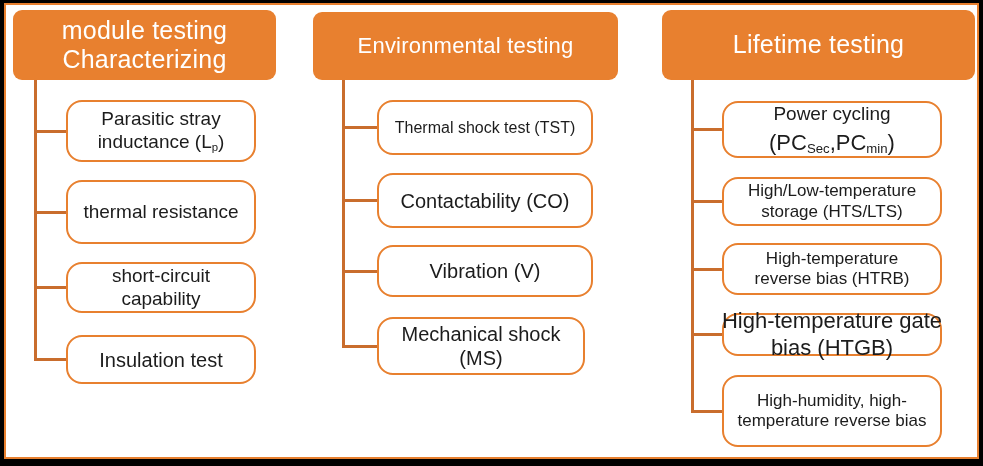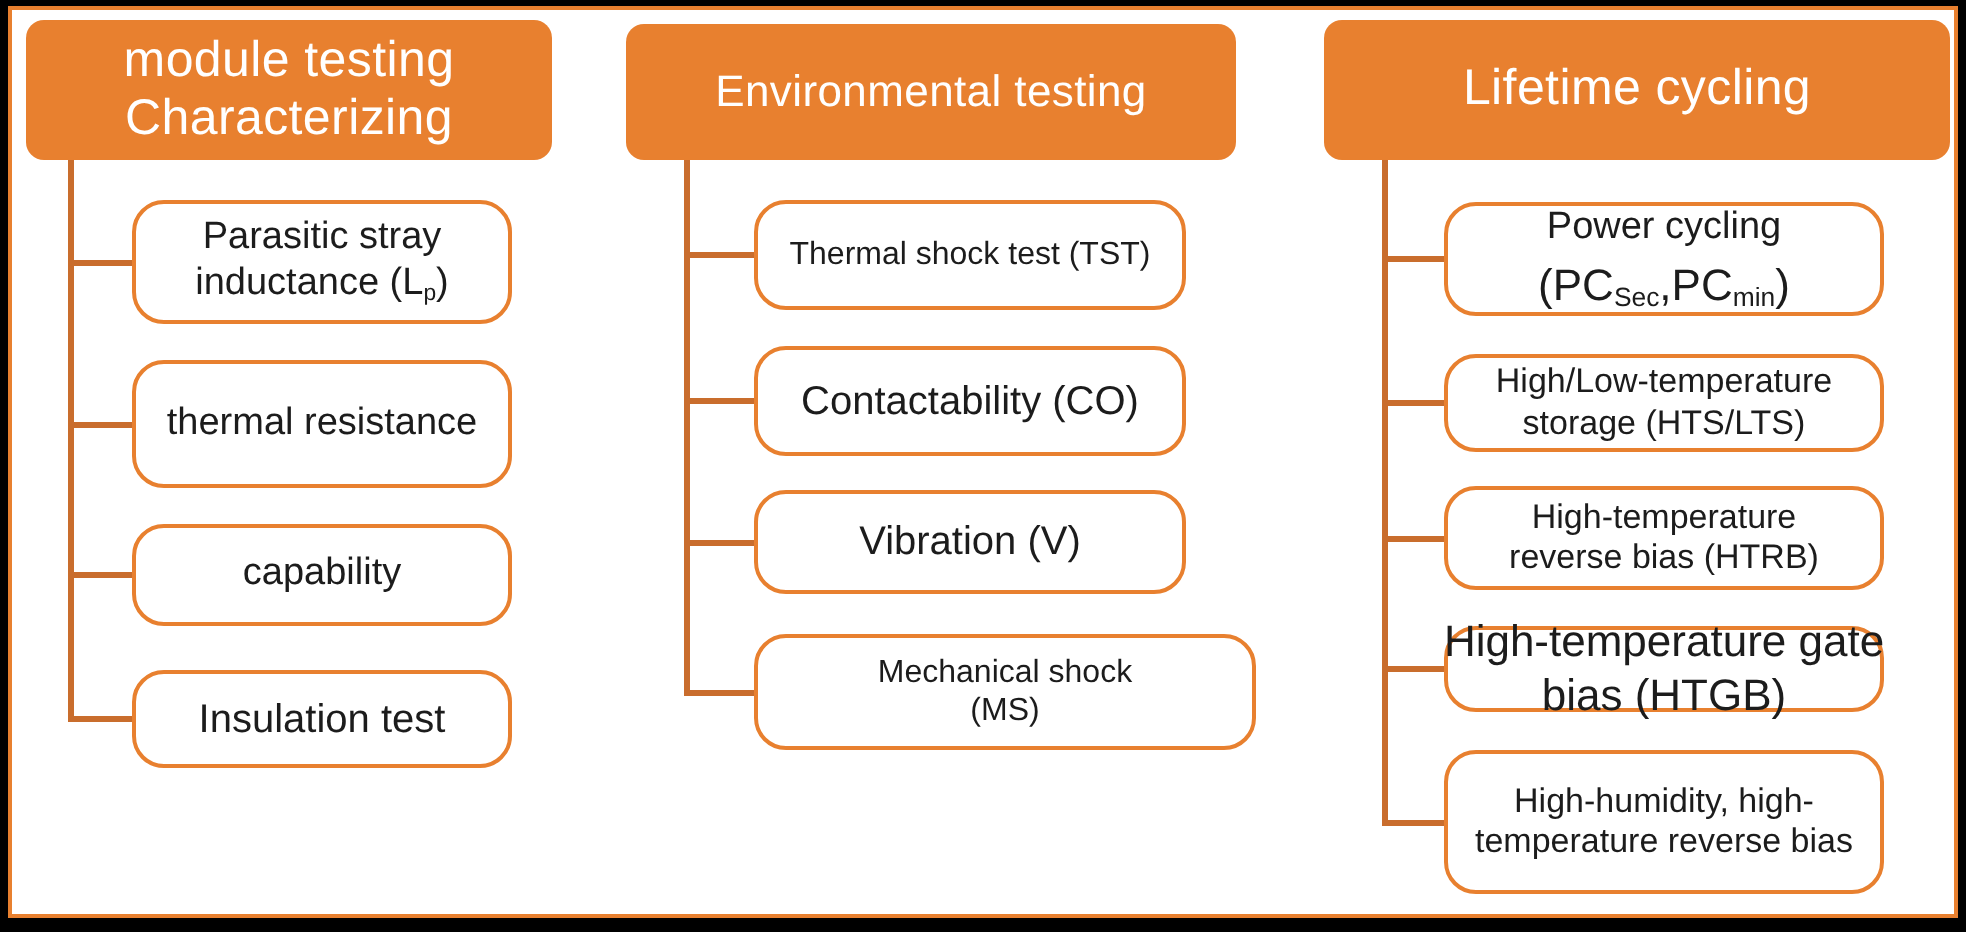--- a/index.html
+++ b/index.html
@@ -97,20 +97,21 @@
       <div class="item-box" data-name="item-parasitic-stray-inductance" style="left: 66px; top: 100px; width: 190px; height: 62px; font-size: 19px;">
         <div class="line" data-name="item-text-line"><span data-name="text-segment">Parasitic stray</span></div>
         <div class="line" data-name="item-text-line"><span data-name="text-segment">inductance (L</span><span class="sub" data-name="subscript-text">p</span><span data-name="text-segment">)</span></div>
       </div>
       <div class="branch" data-name="connector-branch" style="left: 34px; top: 210.5px; width: 36px;"></div>
       <div class="item-box" data-name="item-thermal-resistance" style="left: 66px; top: 180px; width: 190px; height: 64px; font-size: 19px; text-align: right;">
         <div class="line" data-name="item-text-line"><span data-name="text-segment">thermal resistance</span></div>
       </div>
       <div class="branch" data-name="connector-branch" style="left: 34px; top: 286px; width: 36px;"></div>
       <div class="item-box" data-name="item-short-circuit-capability" style="left: 66px; top: 262px; width: 190px; height: 51px; font-size: 19px;">
+        <div class="line" data-name="item-text-line"><span data-name="text-segment">short-circuit</span></div>
         <div class="line" data-name="item-text-line"><span data-name="text-segment">capability</span></div>
       </div>
       <div class="branch" data-name="connector-branch" style="left: 34px; top: 358px; width: 36px;"></div>
       <div class="item-box" data-name="item-insulation-test" style="left: 66px; top: 335px; width: 190px; height: 49px; font-size: 20px;">
         <div class="line" data-name="item-text-line"><span data-name="text-segment">Insulation test</span></div>
       </div>
       <div class="header-box" data-name="header-environmental-testing" style="left: 313px; top: 12px; width: 305px; height: 68px; font-size: 22px;">
         <div class="hline" data-name="header-text-line">Environmental testing</div>
       </div>
       <div class="trunk" data-name="connector-trunk" style="left: 342px; top: 78px; height: 269.5px;"></div>
@@ -120,26 +121,26 @@
       </div>
       <div class="branch" data-name="connector-branch" style="left: 342px; top: 199px; width: 39px;"></div>
       <div class="item-box" data-name="item-contactability" style="left: 377px; top: 173px; width: 216px; height: 55px; font-size: 20px;">
         <div class="line" data-name="item-text-line"><span data-name="text-segment">Contactability (CO)</span></div>
       </div>
       <div class="branch" data-name="connector-branch" style="left: 342px; top: 269.5px; width: 39px;"></div>
       <div class="item-box" data-name="item-vibration" style="left: 377px; top: 245px; width: 216px; height: 52px; font-size: 20px;">
         <div class="line" data-name="item-text-line"><span data-name="text-segment">Vibration (V)</span></div>
       </div>
       <div class="branch" data-name="connector-branch" style="left: 342px; top: 344.5px; width: 39px;"></div>
-      <div class="item-box" data-name="item-mechanical-shock" style="left: 377px; top: 317px; width: 251px; height: 58px; font-size: 16px;">
+      <div class="item-box" data-name="item-mechanical-shock" style="left: 377px; top: 317px; width: 208px; height: 58px; font-size: 20px;">
         <div class="line" data-name="item-text-line"><span data-name="text-segment">Mechanical shock</span></div>
         <div class="line" data-name="item-text-line"><span data-name="text-segment">(MS)</span></div>
       </div>
       <div class="header-box" data-name="header-lifetime-testing" style="left: 662px; top: 10px; width: 313px; height: 70px; font-size: 25px;">
-        <div class="hline" data-name="header-text-line">Lifetime cycling</div>
+        <div class="hline" data-name="header-text-line">Lifetime testing</div>
       </div>
       <div class="trunk" data-name="connector-trunk" style="left: 691px; top: 78px; height: 334.5px;"></div>
       <div class="branch" data-name="connector-branch" style="left: 691px; top: 128px; width: 35px;"></div>
       <div class="item-box" data-name="item-power-cycling" style="left: 722px; top: 101px; width: 220px; height: 57px; font-size: 19px; line-height: 1.45;">
         <div class="line" data-name="item-text-line"><span data-name="text-segment">Power cycling</span></div>
         <div class="line" data-name="item-text-line"><span data-name="text-segment">(PC</span><span class="sub" data-name="subscript-text">Sec</span><span data-name="text-segment">,PC</span><span class="sub" data-name="subscript-text">min</span><span data-name="text-segment">)</span></div>
       </div>
       <div class="branch" data-name="connector-branch" style="left: 691px; top: 200px; width: 35px;"></div>
       <div class="item-box" data-name="item-high-low-temperature-storage" style="left: 722px; top: 177px; width: 220px; height: 49px; font-size: 17px;">
         <div class="line" data-name="item-text-line"><span data-name="text-segment">High/Low-temperature</span></div>

